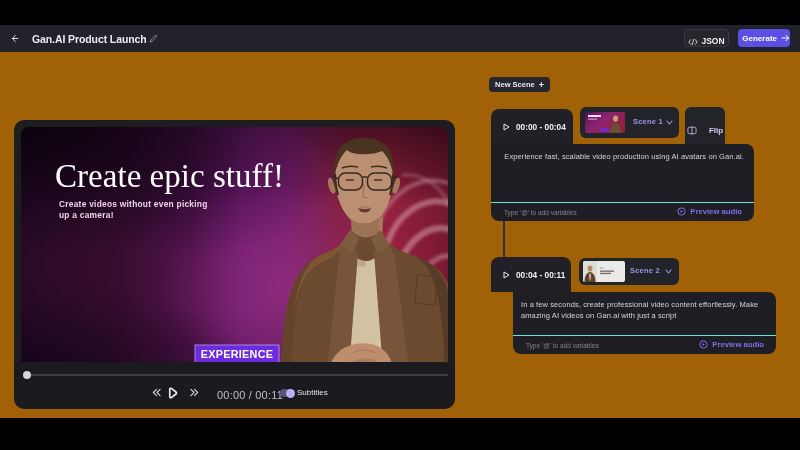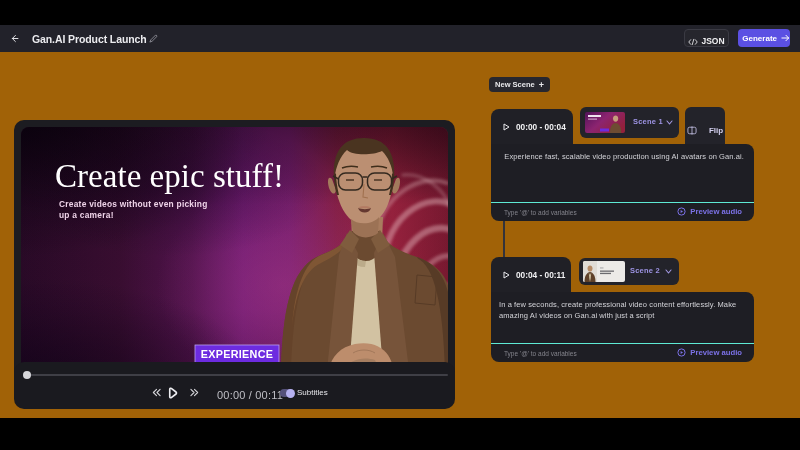--- a/index.html
+++ b/index.html
@@ -319,21 +319,21 @@
   <rect x="17" y="6.5" width="3.5" height="0.9" fill="#9a9a9e"></rect>
   <rect x="17" y="9.5" width="14" height="1.3" fill="#6a6a6e"></rect>
   <rect x="17" y="11.8" width="11" height="1.3" fill="#6a6a6e"></rect>
 </svg>
 </div>
       <span class="scenename" style="position:absolute; left:51px; top:8px;">Scene 2</span>
       <svg style="position:absolute; left:86px; top:11px;" width="7" height="5" viewBox="0 0 7 5">
           <path d="M1 1 L3.5 4 L6 1" stroke="#a49ae4" stroke-width="1.1" fill="none" stroke-linecap="round" stroke-linejoin="round"></path>
         </svg>
     </div>
-    <div class="textbox" style="left:491px; top:267px; width:263px; height:70px;">
+    <div class="textbox" style="left:513px; top:267px; width:263px; height:62px;">
       <div class="boxtext">In a few seconds, create professional video content effortlessly. Make amazing AI videos on Gan.ai with just a script</div>
       <div class="boxfoot">
         <div class="vartext">Type '@' to add variables</div>
         <div class="preview">
           <svg width="9" height="9" viewBox="0 0 9 9">
               <circle cx="4.5" cy="4.5" r="3.6" stroke="#7c72e8" stroke-width="1" fill="none"></circle>
               <path d="M3.6 3 L6 4.5 L3.6 6 Z" fill="#7c72e8"></path>
             </svg>
           <span>Preview audio</span>
         </div>

